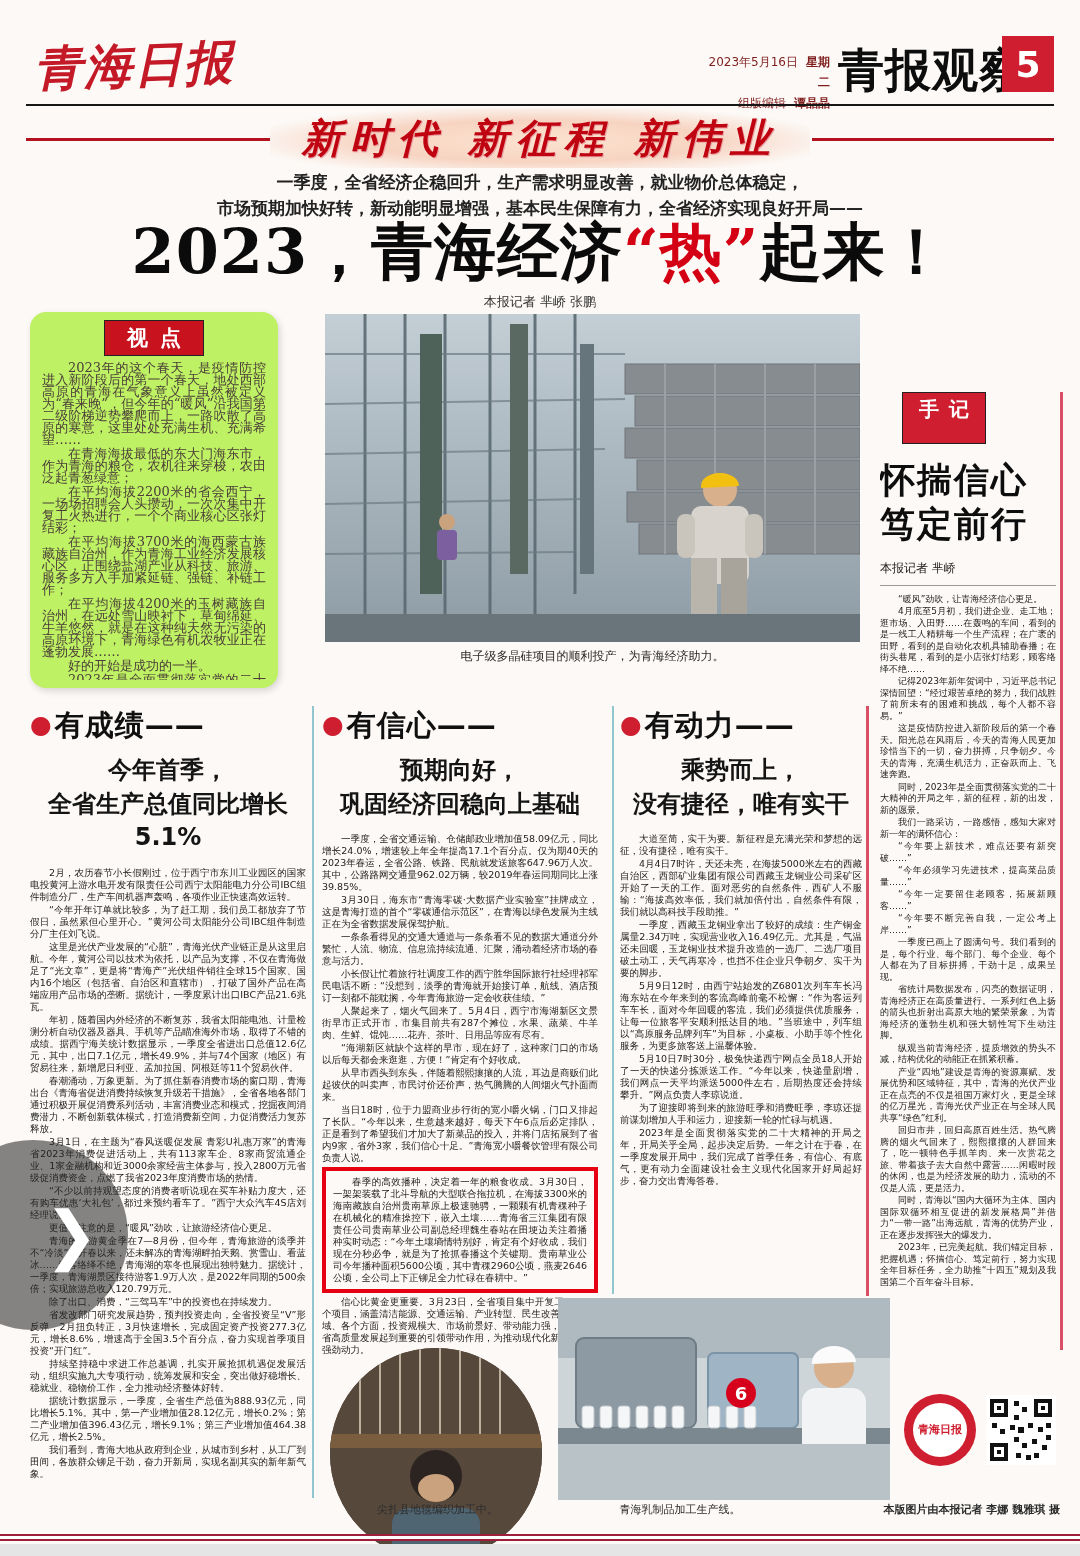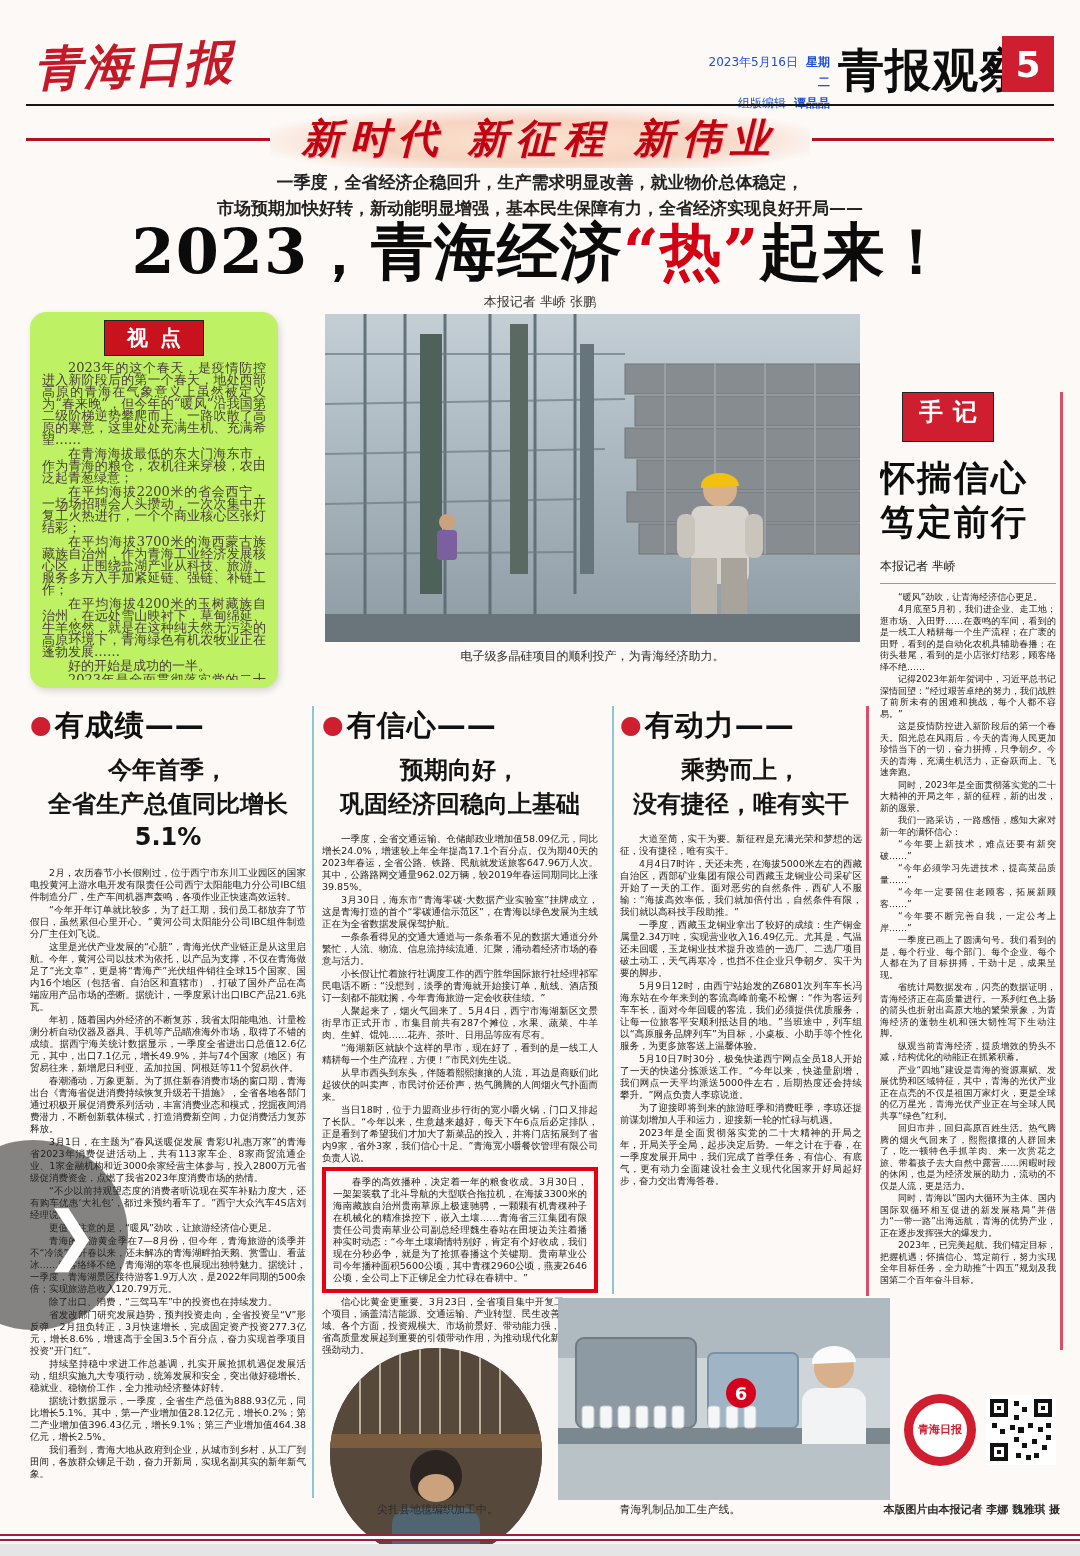--- a/index.html
+++ b/index.html
@@ -2,21 +2,21 @@
 <html><head>
 <meta charset="utf-8">
 <style>
   html,body{margin:0;padding:0;background:#e8e8e8;}
   .page{position:relative;width:1080px;height:1556px;background:#fcf9f6;overflow:hidden;
         font-family:"DejaVu Sans",sans-serif;color:#1d1d1d;}
   
   .logo{position:absolute;left:34px;top:34px;font-family:"DejaVu Serif",serif;font-size:48px;
         font-weight:bold;font-style:italic;color:#c41926;transform:rotate(-2deg);letter-spacing:2px;}
   .hmeta{position:absolute;left:700px;top:52px;width:130px;text-align:right;font-size:12px;
-         line-height:1.7;color:#1d4ed8;}
+         line-height:1.7;color:#7f1d1d;}
   .hmeta b{margin-left:8px;}
   .masthead{position:absolute;left:838px;top:40px;font-size:46px;font-weight:900;color:#0d0d0d;
             letter-spacing:1px;}
   .pagenum{position:absolute;left:1002px;top:36px;width:52px;height:56px;background:#cf1e2f;
            color:#fff;font-size:36px;font-weight:bold;display:flex;align-items:center;justify-content:center;}
   .hrule{position:absolute;left:26px;top:104px;width:1028px;height:2px;background:#161616;}
   
   .banner{position:absolute;left:270px;top:108px;width:540px;height:60px;
           background:radial-gradient(ellipse at 50% 55%,#fbe3cf 0%,#f7d4c2 45%,rgba(255,255,255,0) 78%);
           display:flex;align-items:center;justify-content:center;}
@@ -37,22 +37,22 @@
   .vplabel{position:absolute;left:50%;top:8px;transform:translateX(-50%);background:#c8131f;color:#fff;
            font-size:21px;font-weight:bold;letter-spacing:12px;padding:3px 10px 3px 22px;border:1px solid #222;}
   .vpbody{position:absolute;left:12px;top:50px;width:224px;height:318px;overflow:hidden;
           font-family:"DejaVu Serif",serif;font-size:13px;line-height:12px;color:#4a3c38;text-align:justify;}
   .vp-p{margin:0 0 2px;text-indent:2em;}
   
   .photo{position:absolute;left:325px;top:314px;width:535px;height:328px;overflow:hidden;background:#9fb0ba;}
   .photocap{position:absolute;left:325px;top:648px;width:535px;text-align:center;font-size:12px;color:#2b2b2b;}
   
   .notes{position:absolute;left:880px;top:392px;width:176px;height:958px;overflow:hidden;}
-  .ntlabel{display:inline-block;margin-left:22px;background:#cf1e2f;color:#fff;font-size:24px;
-           font-weight:bold;letter-spacing:10px;padding:3px 6px 13px 16px;border:1px solid #222;}
+  .ntlabel{display:inline-block;margin-left:22px;background:#cf1e2f;color:#fff;font-size:20px;
+           font-weight:bold;letter-spacing:10px;padding:3px 6px 20px 16px;border:1px solid #222;}
   .nttitle{margin-top:14px;font-family:"DejaVu Serif",serif;font-size:35px;font-weight:900;
            color:#0d0d0d;line-height:1.25;letter-spacing:2px;}
   .ntby{margin-top:14px;font-size:12px;color:#222;}
   .ntrule{margin-top:8px;height:1px;background:#999;}
   .ntbody{margin-top:8px;font-size:9px;line-height:11.5px;text-align:justify;color:#222;}
   .nt-p{margin:0 0 1px;text-indent:2em;}
   
   .col{position:absolute;top:706px;overflow:hidden;}
   .sec-tag{font-size:29px;font-weight:900;color:#101010;letter-spacing:1px;}
   .sec-tag .bullet{color:#cf1e2f;font-size:25px;vertical-align:2px;margin-right:2px;}
@@ -262,21 +262,21 @@
       <div>预期向好，</div>
       <div>巩固经济回稳向上基础</div>
     </div>
     <div class="col-body">
       <div>
           <p>一季度，全省交通运输、仓储邮政业增加值58.09亿元，同比增长24.0%，增速较上年全年提高17.1个百分点。仅为期40天的2023年春运，全省公路、铁路、民航就发送旅客647.96万人次。其中，公路路网交通量962.02万辆，较2019年春运同期同比上涨39.85%。</p>
           <p>3月30日，海东市“青海零碳·大数据产业实验室”挂牌成立，这是青海打造的首个“零碳通信示范区”，在青海以绿色发展为主线正在为全省数据发展保驾护航。</p>
           <p>一条条看得见的交通大通道与一条条看不见的数据大通道分外繁忙，人流、物流、信息流持续流通、汇聚，涌动着经济市场的春意与活力。</p>
           <p>小长假让忙着旅行社调度工作的西宁胜华国际旅行社经理祁军民电话不断：“没想到，淡季的青海就开始接订单，航线、酒店预订一刻都不能耽搁，今年青海旅游一定会收获佳绩。”</p>
           <p>人聚起来了，烟火气回来了。5月4日，西宁市海湖新区文景街早市正式开市，市集目前共有287个摊位，水果、蔬菜、牛羊肉、生鲜、馄饨……花卉、茶叶、日用品等应有尽有。</p>
-          <p>“海湖新区就缺个这样的早市，现在好了，看到的是一线工人精耕每一个生产流程，方便！”市民刘先生说。</p>
+          <p>“海湖新区就缺个这样的早市，现在好了，这种家门口的市场以后每天都会来逛逛，方便！”肯定有个好收成。</p>
           <p>从早市西头到东头，伴随着熙熙攘攘的人流，耳边是商贩们此起彼伏的叫卖声，市民讨价还价声，热气腾腾的人间烟火气扑面而来。</p>
           <p>当日18时，位于力盟商业步行街的宽小嚼火锅，门口又排起了长队。“今年以来，生意越来越好，每天下午6点后必定排队，正是看到了希望我们才加大了新菜品的投入，并将门店拓展到了省内9家，省外3家，我们信心十足。”青海宽小嚼餐饮管理有限公司负责人说。</p>
         </div>
       <div class="hl">
           <p>春季的高效播种，决定着一年的粮食收成。3月30日，一架架装载了北斗导航的大型联合拖拉机，在海拔3300米的海南藏族自治州贵南草原上极速驰骋，一颗颗有机青稞种子在机械化的精准操控下，嵌入土壤……青海省三江集团有限责任公司贵南草业公司副总经理魏生春站在田埂边关注着播种实时动态：“今年土壤墒情特别好，肯定有个好收成，我们现在分秒必争，就是为了抢抓春播这个关键期。贵南草业公司今年播种面积5600公顷，其中青稞2960公顷，燕麦2646公顷，全公司上下正铆足全力忙碌在春耕中。”</p>
         </div>
       <div>
           <p>信心比黄金更重要。3月23日，全省项目集中开复工，1236个项目，涵盖清洁能源、交通运输、产业转型、民生改善等各个领域、各个方面，投资规模大、市场前景好、带动能力强，必将为全省高质量发展起到重要的引领带动作用，为推动现代化新青海注入强劲动力。</p>
         </div>
     </div>

